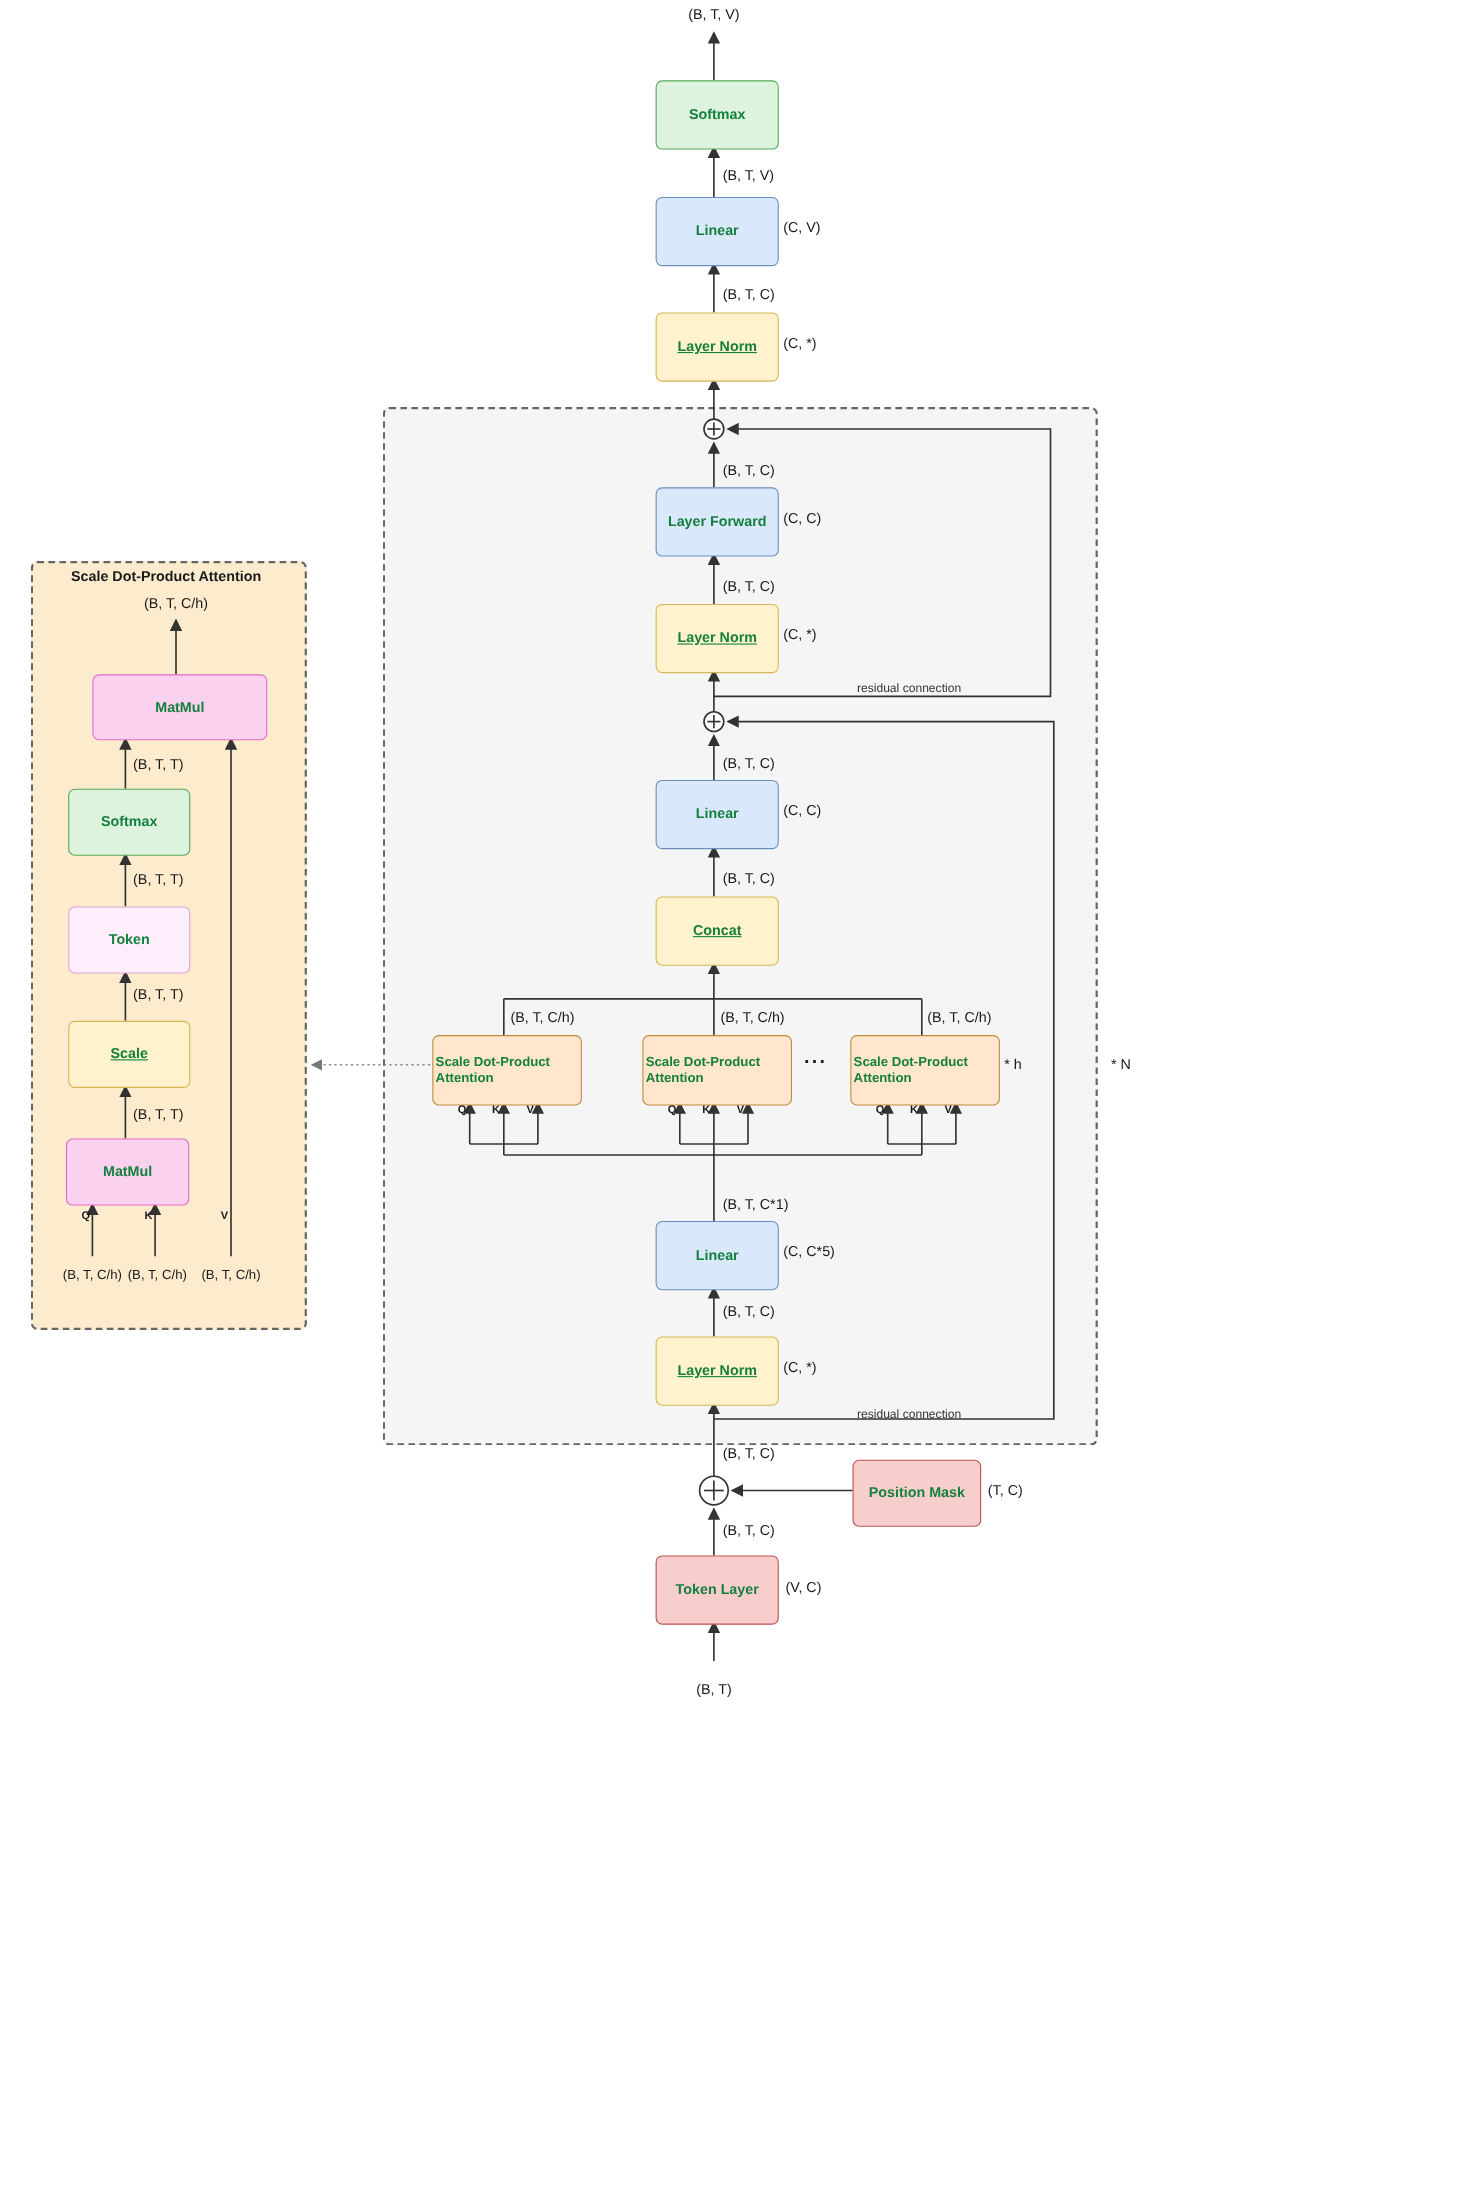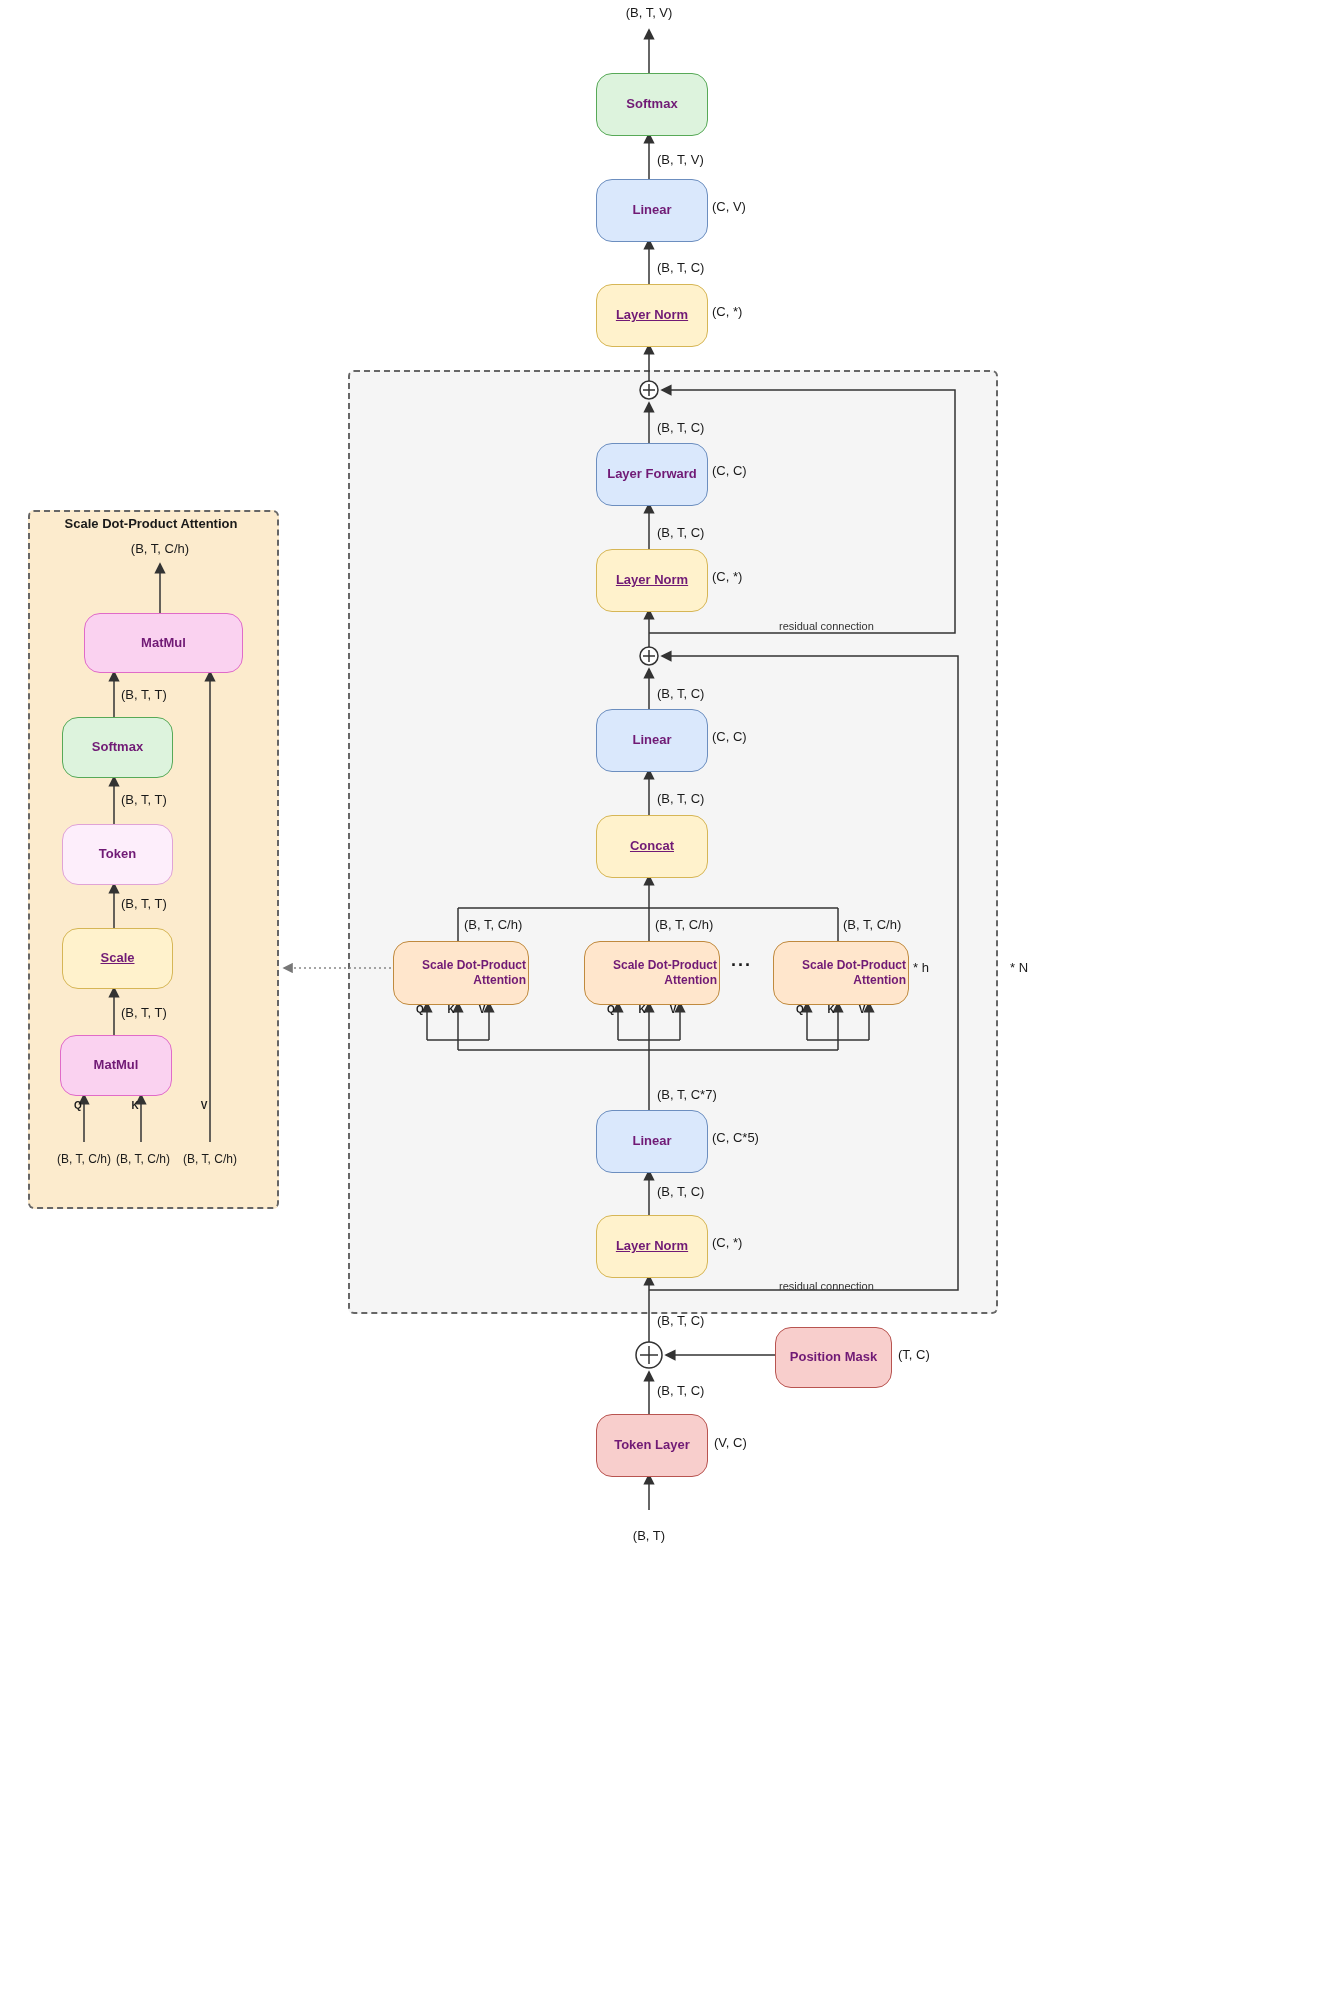--- a/index.html
+++ b/index.html
@@ -1,22 +1,22 @@
 <!DOCTYPE html>
 <html><head>
 <meta charset="utf-8">
 <style>
   html,body{margin:0;padding:0;background:#fff;}
   body{font-family:"Liberation Sans", sans-serif;}
   .canvas{position:relative;width:1342px;height:2010px;background:#ffffff;overflow:hidden;}
   .container-box{position:absolute;border:2px dashed #666;border-radius:6px;}
   .block-box{background:#f5f5f5;}
   .sdpa-box{background:#fcebcd;}
-  .node{position:absolute;display:flex;align-items:center;justify-content:center;text-align:right;
-        font-weight:bold;font-size:13px;color:#701a75;border:1px solid #999;border-radius:16px;
+  .node{position:absolute;display:flex;align-items:center;justify-content:center;text-align:left;
+        font-weight:bold;font-size:13px;color:#15803d;border:1px solid #999;border-radius:6px;
         padding:2px;line-height:1.25;}
   .node.small{font-size:12px;}
   .green{background:#ddf3dd;border-color:#57a957;}
   .blue{background:#dae8fc;border-color:#6c8ebf;}
   .yellow{background:#fff2cc;border-color:#d6b656;text-decoration:underline;}
   .orange{background:#ffe6cc;border-color:#c08a3e;}
   .pink{background:#fad2f0;border-color:#e06bc8;}
   .lilac{background:#fdeefb;border-color:#e0a3d6;}
   .red{background:#f8cecc;border-color:#b85450;}
   .lbl{position:absolute;font-size:13px;color:#1a1a1a;white-space:nowrap;}
@@ -141,21 +141,21 @@
   <div class="lbl center" style="left:649px;top:5px">(B, T, V)</div>
   <div class="lbl" style="left:657px;top:152px">(B, T, V)</div>
   <div class="lbl" style="left:657px;top:260px">(B, T, C)</div>
   <div class="lbl" style="left:657px;top:420px">(B, T, C)</div>
   <div class="lbl" style="left:657px;top:525px">(B, T, C)</div>
   <div class="lbl" style="left:657px;top:686px">(B, T, C)</div>
   <div class="lbl" style="left:657px;top:791px">(B, T, C)</div>
   <div class="lbl" style="left:464px;top:917px">(B, T, C/h)</div>
   <div class="lbl" style="left:655px;top:917px">(B, T, C/h)</div>
   <div class="lbl" style="left:843px;top:917px">(B, T, C/h)</div>
-  <div class="lbl" style="left:657px;top:1087px">(B, T, C*7)</div>
+  <div class="lbl" style="left:657px;top:1087px">(B, T, C*1)</div>
   <div class="lbl" style="left:657px;top:1184px">(B, T, C)</div>
   <div class="lbl" style="left:657px;top:1313px">(B, T, C)</div>
   <div class="lbl" style="left:657px;top:1383px">(B, T, C)</div>
   <div class="lbl center" style="left:649px;top:1528px">(B, T)</div>
 
   <div class="lbl" style="left:712px;top:199px">(C, V)</div>
   <div class="lbl" style="left:712px;top:304px">(C, *)</div>
   <div class="lbl" style="left:712px;top:463px">(C, C)</div>
   <div class="lbl" style="left:712px;top:569px">(C, *)</div>
   <div class="lbl" style="left:712px;top:729px">(C, C)</div>

